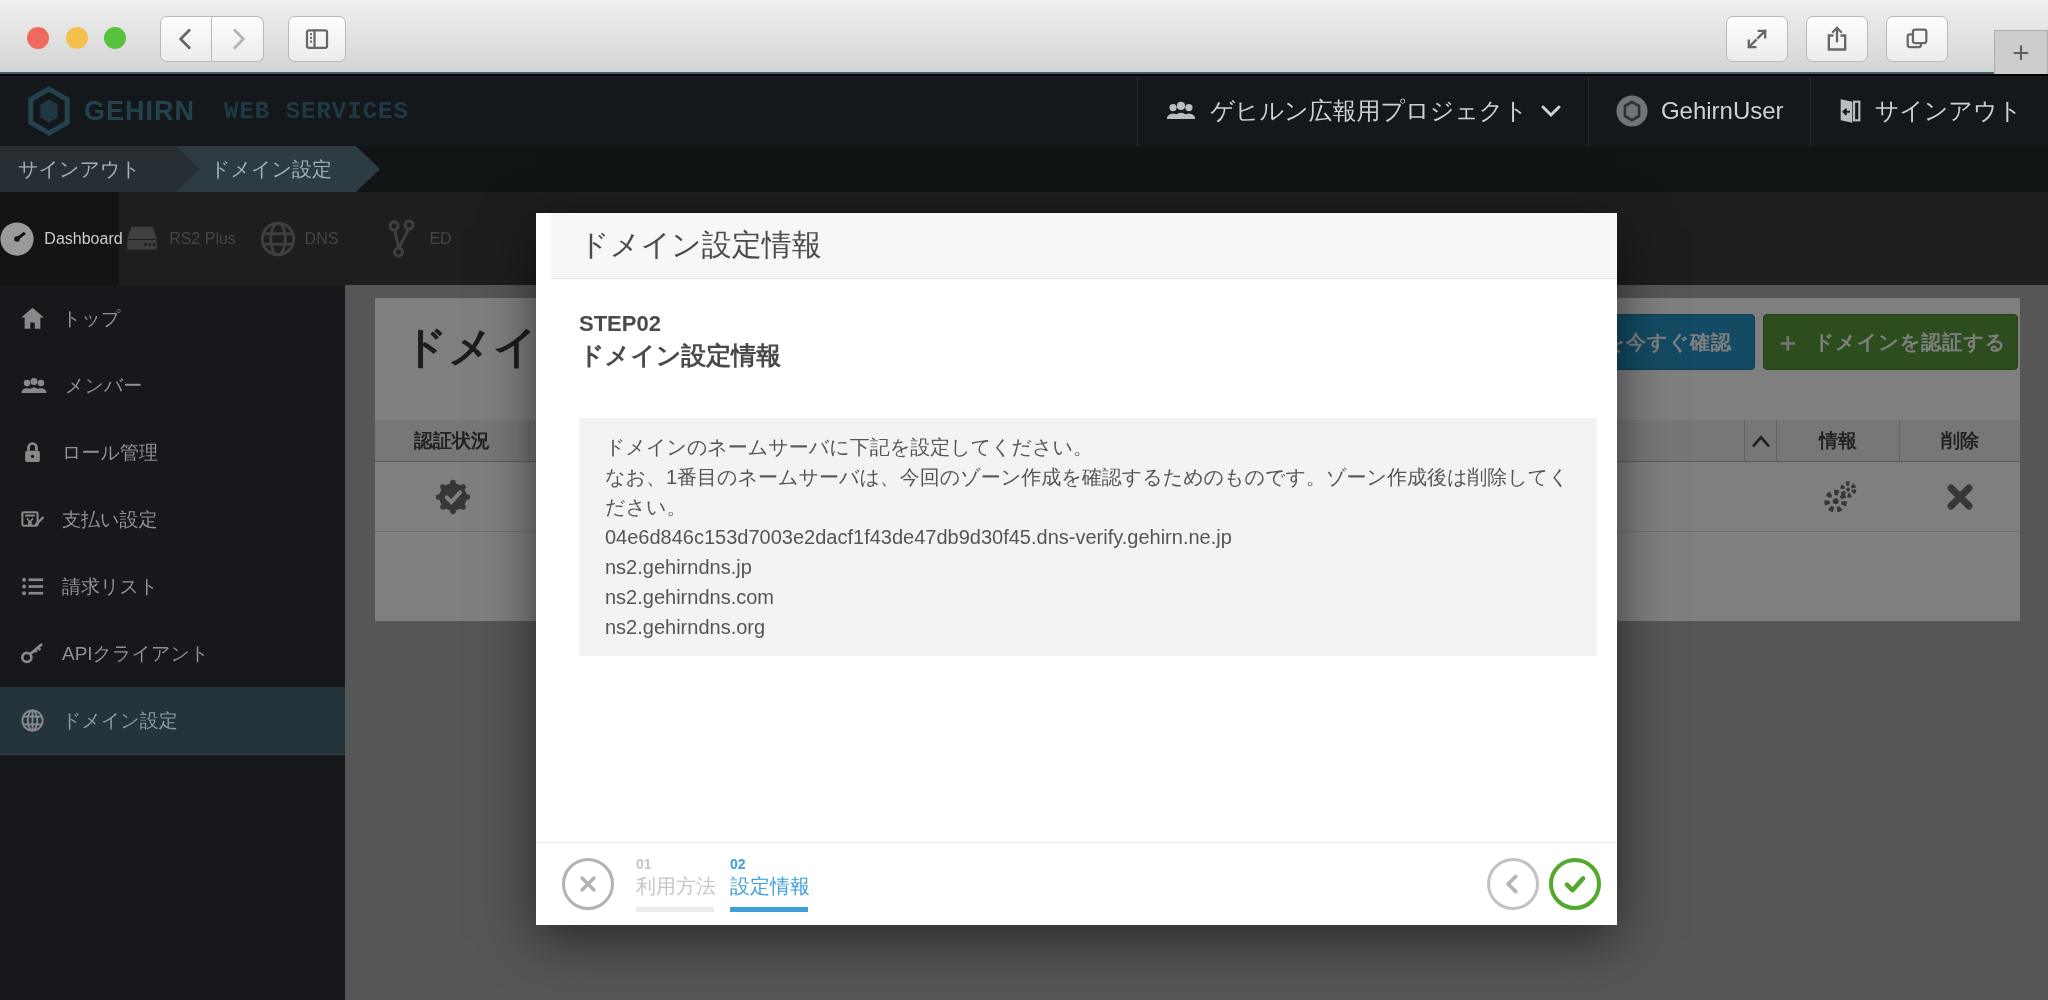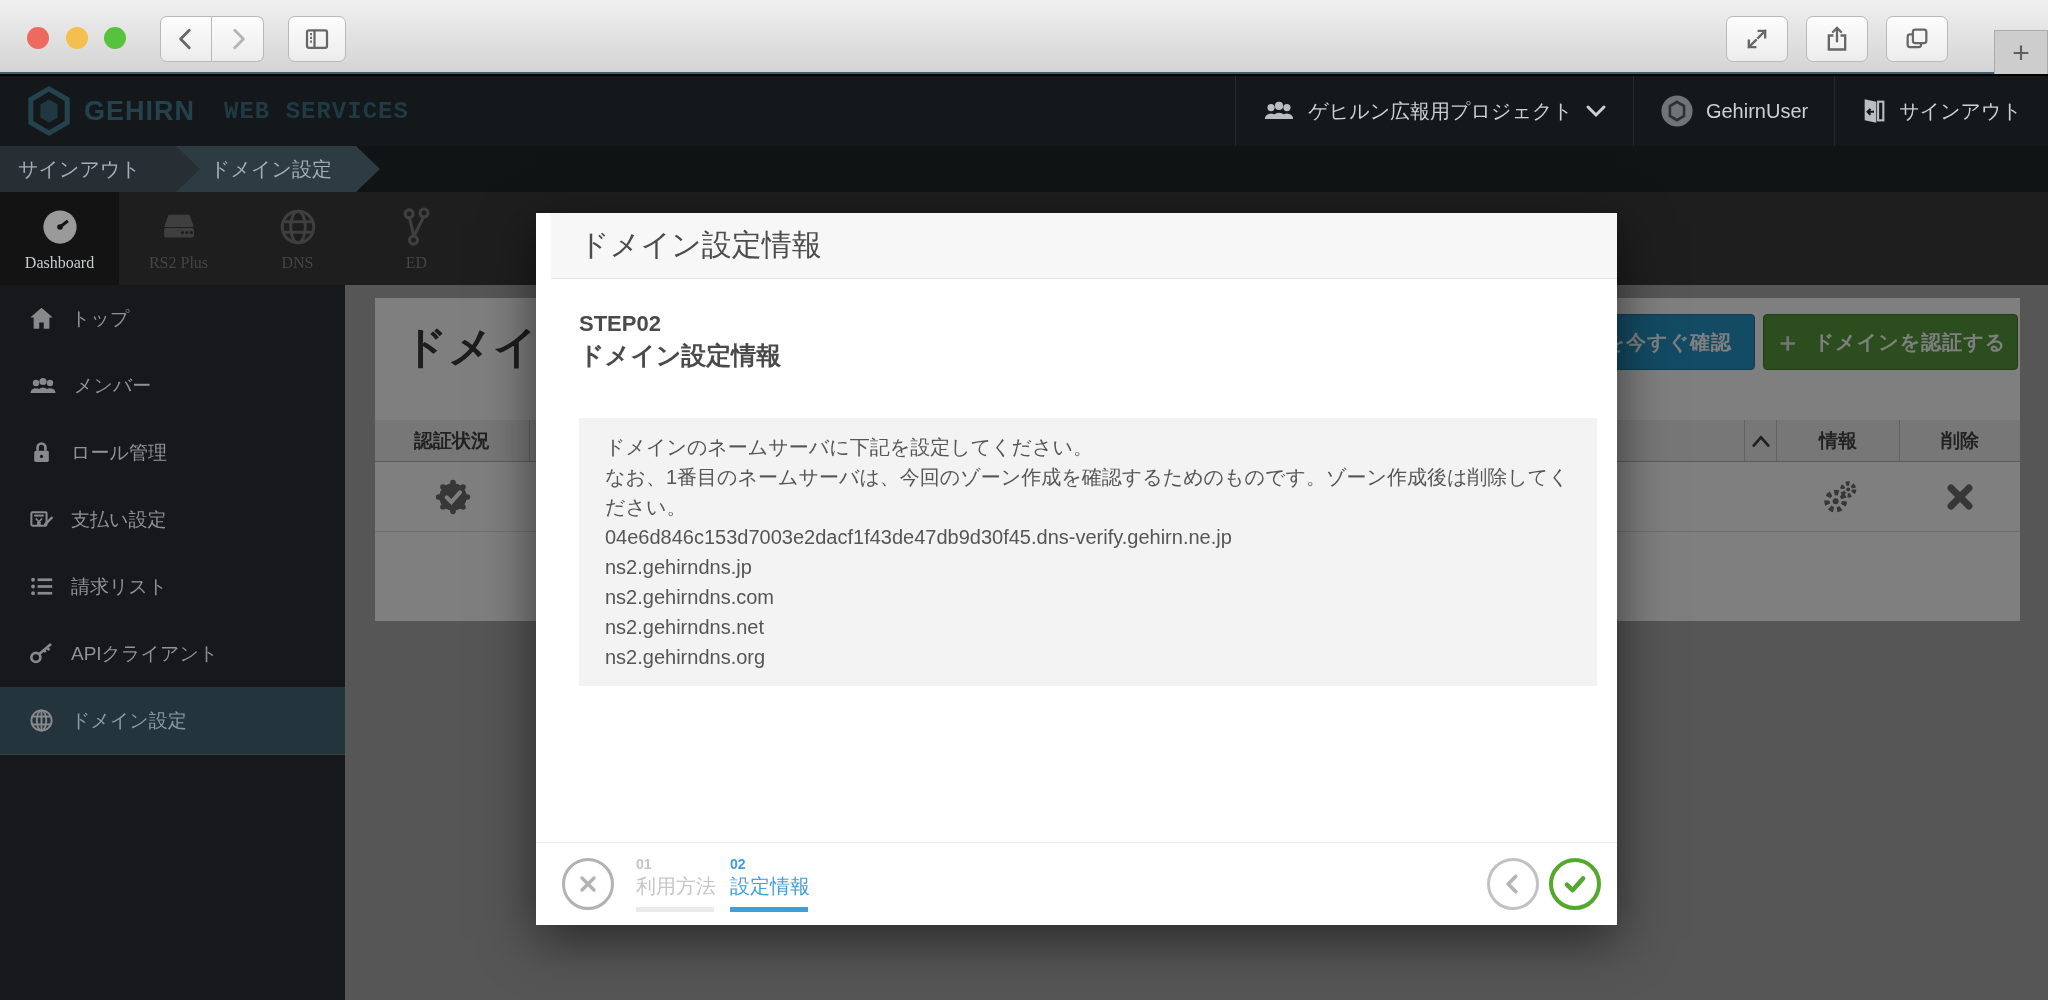--- a/index.html
+++ b/index.html
@@ -30,39 +30,39 @@
 
   
   .app { position:absolute; left:0; top:76px; width:2048px; height:924px; background:#c4b5fd; }
 
   .app-header { position:absolute; left:0; top:0; width:2048px; height:70px; background:#14181a; display:flex; align-items:center; }
   .brand { display:flex; align-items:center; margin-left:26px; color:#24434f; }
   .brand-text { margin-left:12px; font-size:27px; font-weight:bold; letter-spacing:1px; color:#23424e; }
   .brand-sub { margin-left:29px; font-size:24px; letter-spacing:1px; color:#1f3a45; font-weight:bold;font-family:Liberation Mono, monospace; }
   .header-right { margin-left:auto; display:flex; height:70px; align-items:stretch; }
   .header-item { display:flex; align-items:center; padding:8px 26px; border-left:1px solid #23292c;
-    color:#ccd1d3; font-size:20px; gap:12px; cursor:pointer; }
+    color:#ccd1d3; font-size:24px; gap:12px; cursor:pointer; }
   .header-item .hicon { color:#b9bec0; }
 
   .crumbs { position:absolute; left:0; top:70px; width:2048px; height:46px; background:#111415; }
   .crumb { position:absolute; top:0; height:46px; display:flex; align-items:center; color:#a4afb5; font-size:20px; }
   .crumb-1 { left:0; width:200px; padding-left:18px; background:#272f35; z-index:2;
     clip-path:polygon(0 0,176px 0,200px 50%,176px 100%,0 100%); }
   .crumb-2 { left:176px; width:204px; padding-left:34px; background:#2d3b43; z-index:1;
     clip-path:polygon(0 0,180px 0,204px 50%,180px 100%,0 100%); }
 
   .nav-row { position:absolute; left:0; top:116px; width:2048px; height:93px; background:#1e1e1e; display:flex; }
-  .nav-item { width:119px; height:93px; display:flex; flex-direction:column; align-items:center; justify-content:center;
-    gap:6px; color:#454545; font-size:16px;font-family:Liberation Serif, serif; }
+  .nav-item { width:119px; height:93px; display:flex; flex-direction:row; align-items:center; justify-content:center;
+    gap:6px; color:#454545; font-size:16px; }
   .nav-item .nicon { color:#3f3f3f; }
   .nav-item.active { background:#131313; color:#c9cdd0; }
   .nav-item.active .nicon { color:#9a9a9a; }
 
   .sidebar { position:absolute; left:0; top:209px; width:345px; bottom:0; background:#16181b; }
-  .side-item { height:67px; display:flex; align-items:center; padding-left:28px; gap:16px;
+  .side-item { height:67px; display:flex; align-items:center; padding-left:19px; gap:16px;
     color:#8f9396; font-size:19px; cursor:pointer; }
   .side-item .sicon { color:#87898b; }
   .side-item.selected { background:#24343d; color:#8d9aa2; }
   .side-divider { border:none; border-top:1px solid #3c4043; margin:0; }
 
   
   .content { position:absolute; left:345px; top:209px; right:0; bottom:0; background:#acacac; overflow:hidden; }
   .content::after { content:""; position:absolute; inset:0; background:rgba(0,0,0,0.5); z-index:5; }
   .panel { position:absolute; left:30px; top:13px; width:1645px; height:323px; background:#ffffff; }
   .page-title { position:absolute; left:28px; top:20px; font-size:44px; font-weight:bold; color:#3a3a3a; }
@@ -441,21 +441,20 @@
     </div>
     <div class="modal-body">
       <div class="step-label">STEP02</div>
       <div class="step-title">ドメイン設定情報</div>
       <div class="info-box">
         <div class="info-line">ドメインのネームサーバに下記を設定してください。</div>
         <div class="info-line">なお、1番目のネームサーバは、今回のゾーン作成を確認するためのものです。ゾーン作成後は削除してください。</div>
         <div class="info-line">04e6d846c153d7003e2dacf1f43de47db9d30f45.dns-verify.gehirn.ne.jp</div>
         <div class="info-line">ns2.gehirndns.jp</div>
         <div class="info-line">ns2.gehirndns.com</div>
-        <div class="info-line">ns2.gehirndns.net</div>
         <div class="info-line">ns2.gehirndns.org</div>
       </div>
     </div>
     <div class="modal-footer">
       <div class="circle-btn close-circle">
         <span>
             <svg width="24" height="24" viewBox="0 0 24 24" fill="none" stroke="currentColor" stroke-width="3.4" stroke-linecap="round">
               <path d="M6 6 L18 18 M18 6 L6 18"></path>
             </svg>
           </span>

